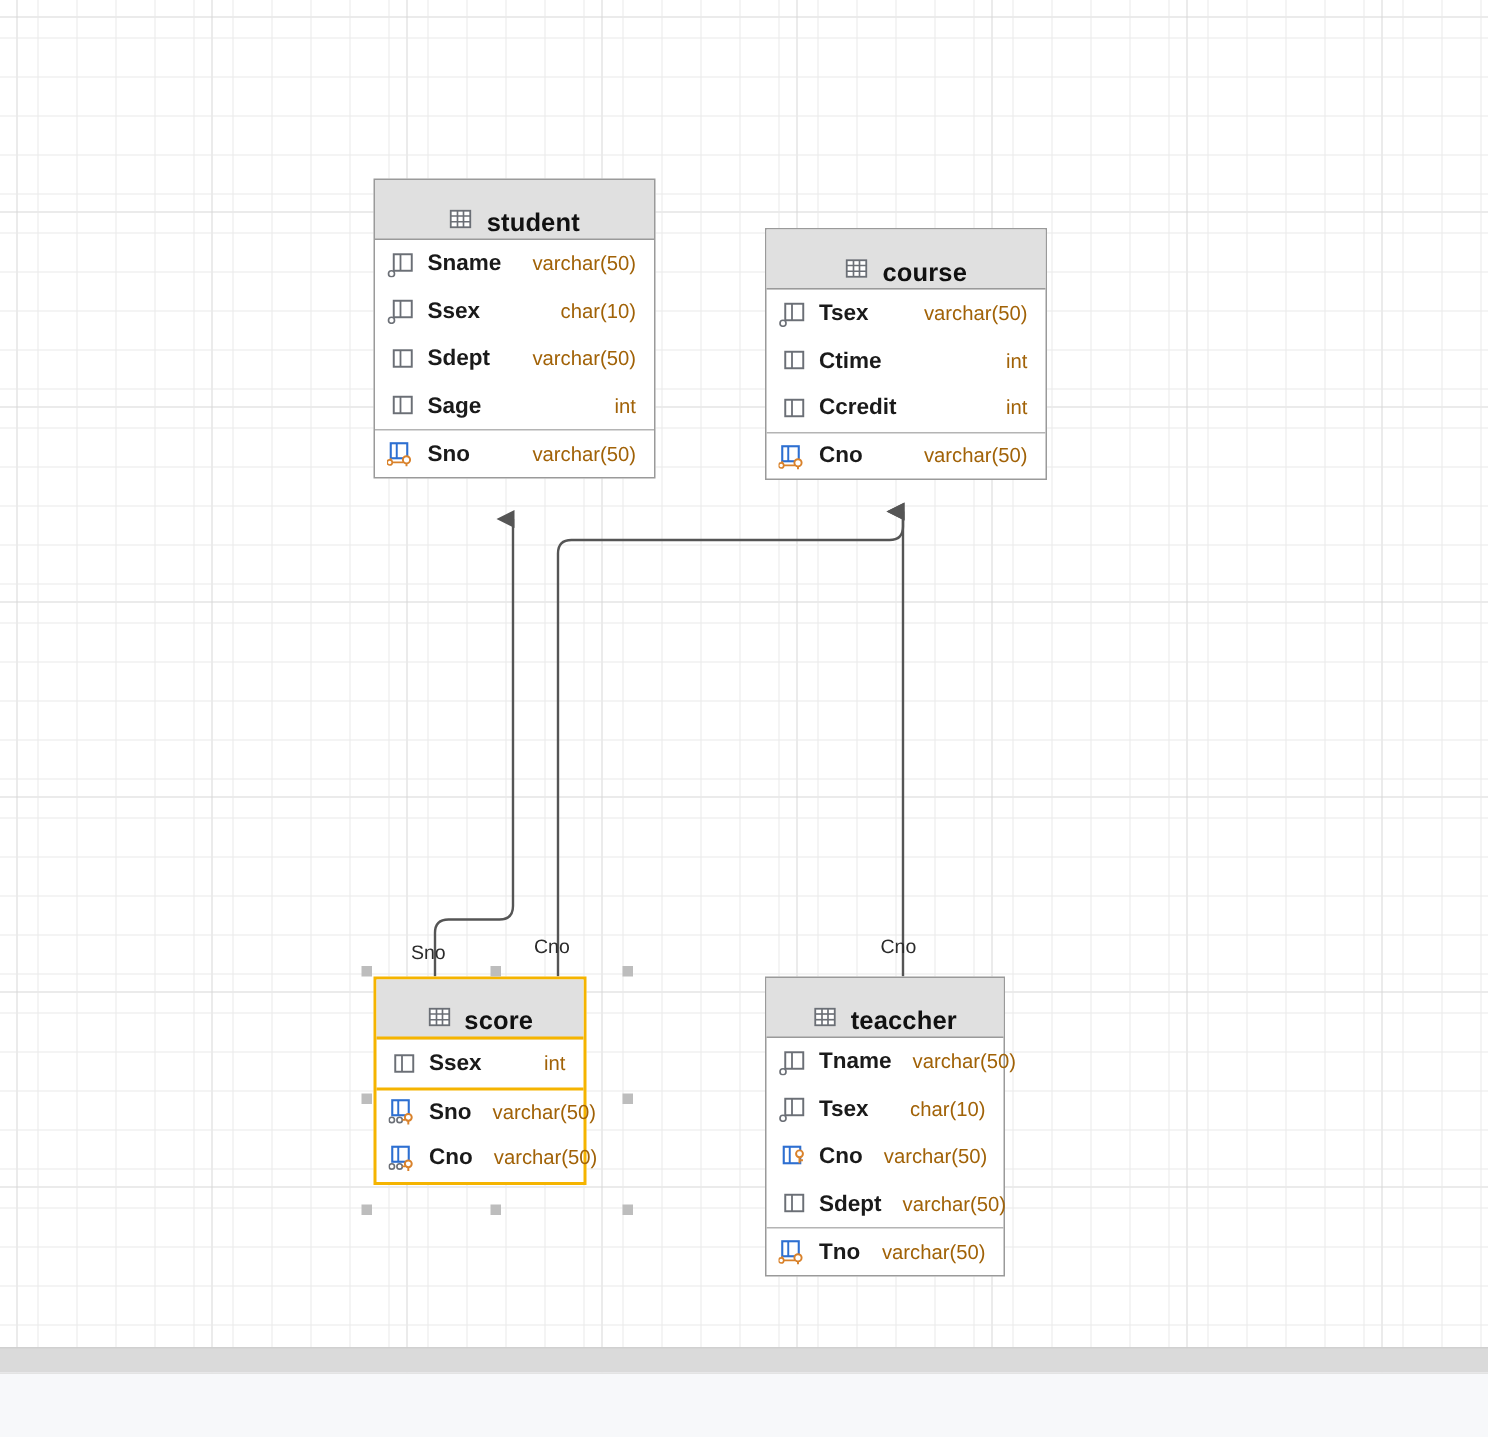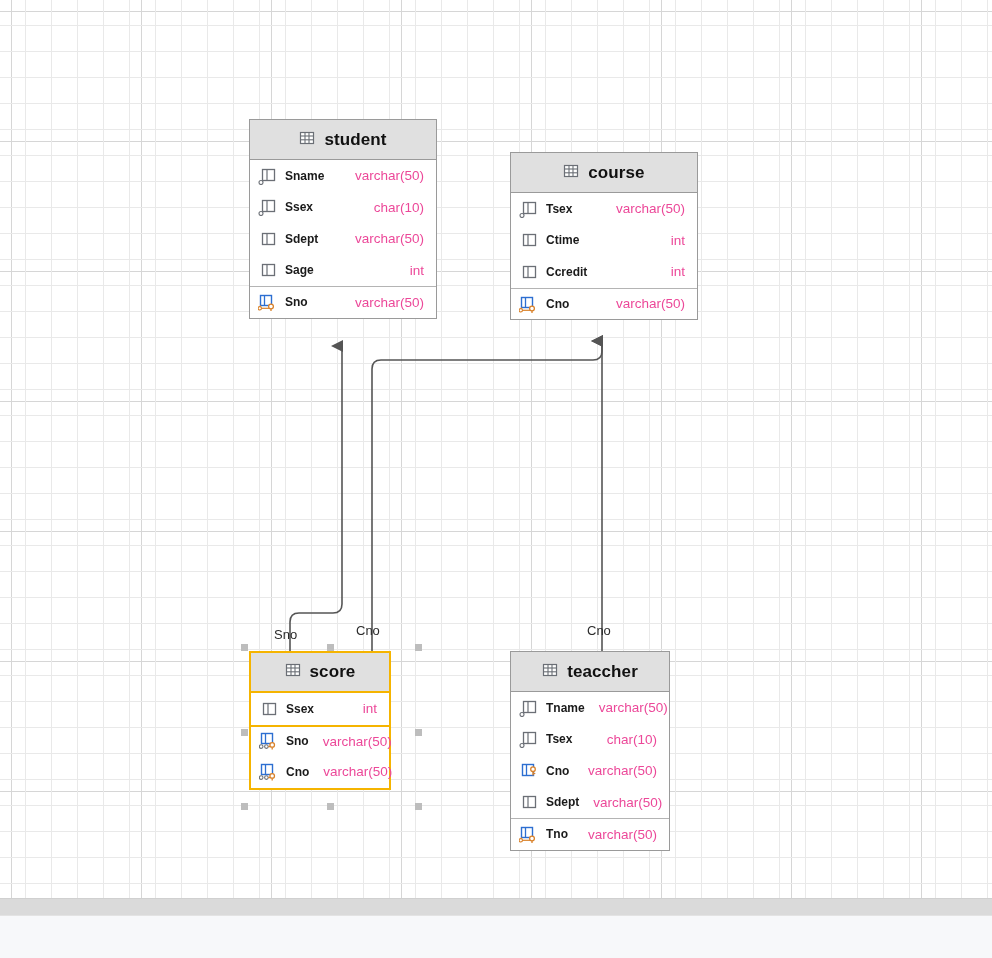--- a/index.html
+++ b/index.html
@@ -49,21 +49,21 @@
     box-sizing: border-box;
     box-shadow: 0 0 0 0 rgba(0,0,0,0);
   }
   .entity.selected {
     border: 2px solid #f5b400;
   }
   .entity-header {
     background: #e0e0e0;
     height: 40px;
     display: flex;
-    align-items: center;
+    align-items: flex-end;
     justify-content: center;
     gap: 9px;
     border-bottom: 1px solid #9a9a9a;
     box-sizing: border-box;
   }
   .entity.selected .entity-header {
     border-bottom: 2px solid #f5b400;
   }
   .entity-title {
     font-size: 17px;
@@ -86,29 +86,29 @@
     border-top: 2px solid #f5b400;
   }
   .col-icon {
     width: 20px;
     height: 18px;
     flex: 0 0 20px;
     margin-right: 7px;
     position: relative;
   }
   .col-name {
-    font-size: 12px;
+    font-size: 15px;
     font-weight: bold;
     color: #1a1a1a;
     white-space: nowrap;
   }
   .col-type {
     margin-left: auto;
     font-size: 13.5px;
-    color: #ec4899;
+    color: #a16207;
     white-space: nowrap;
     padding-left: 14px;
   }
 
   
   .handle {
     position: absolute;
     width: 7px;
     height: 7px;
     background: #bdbdbd;

